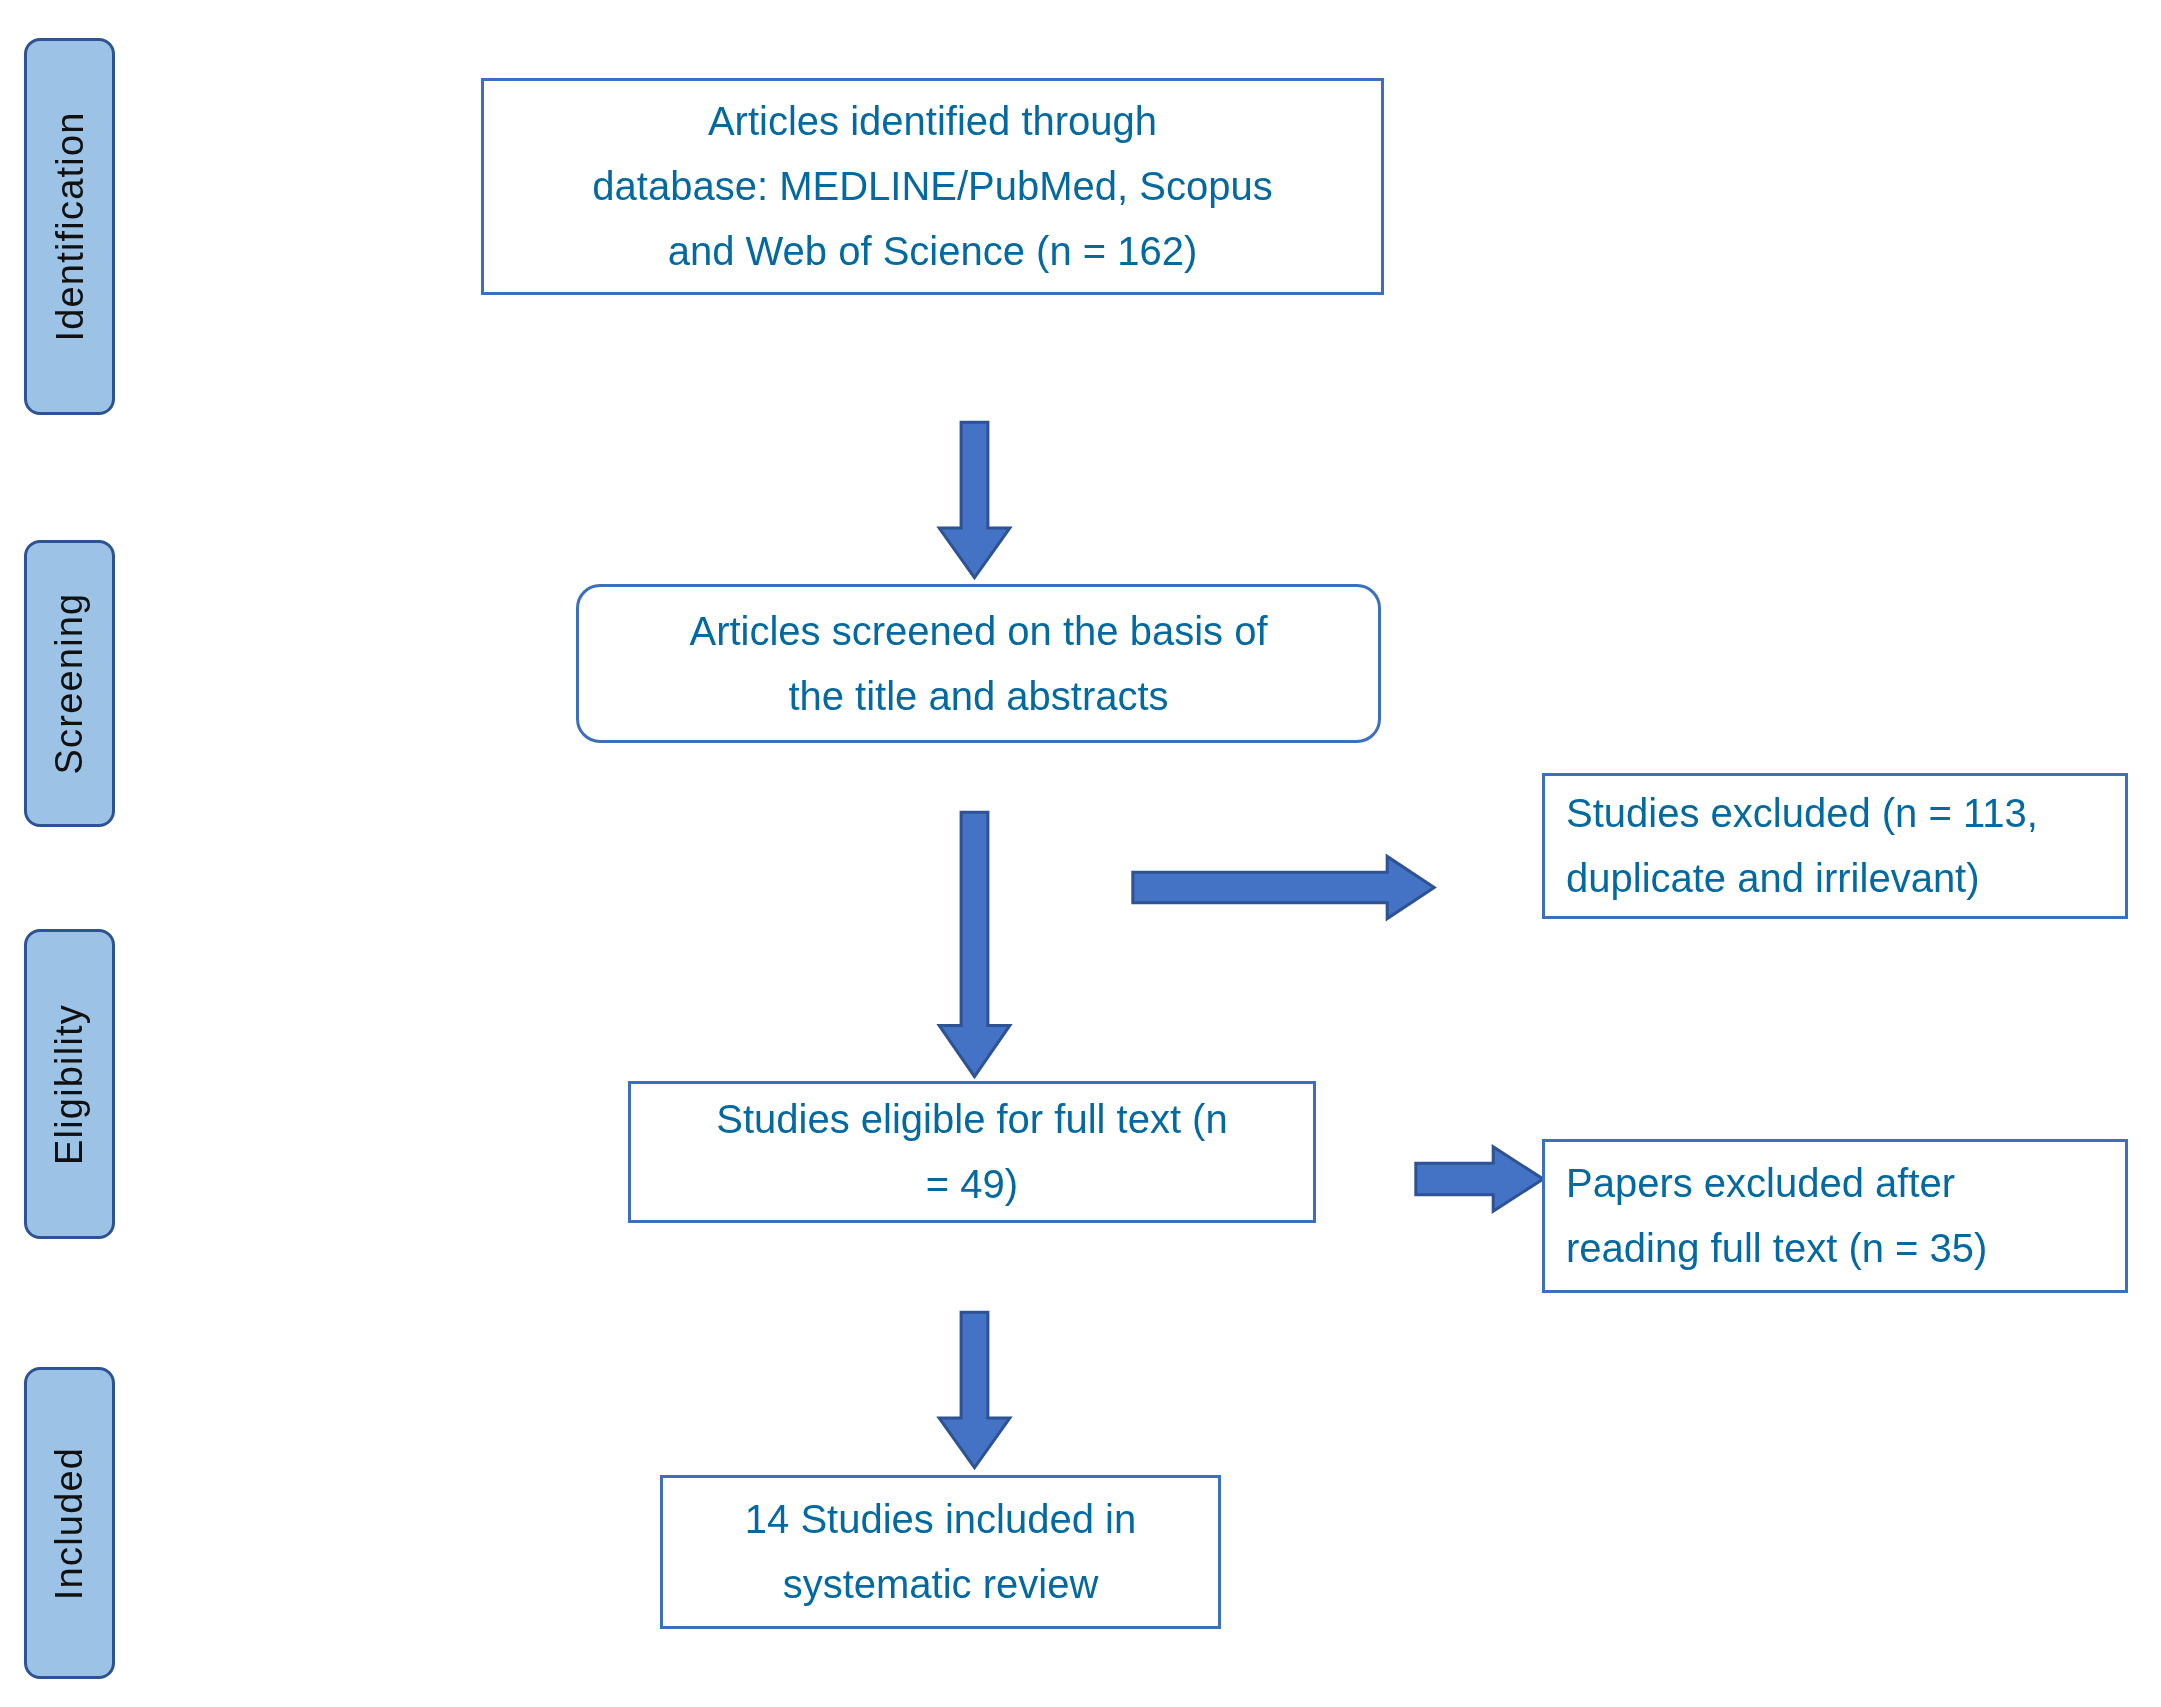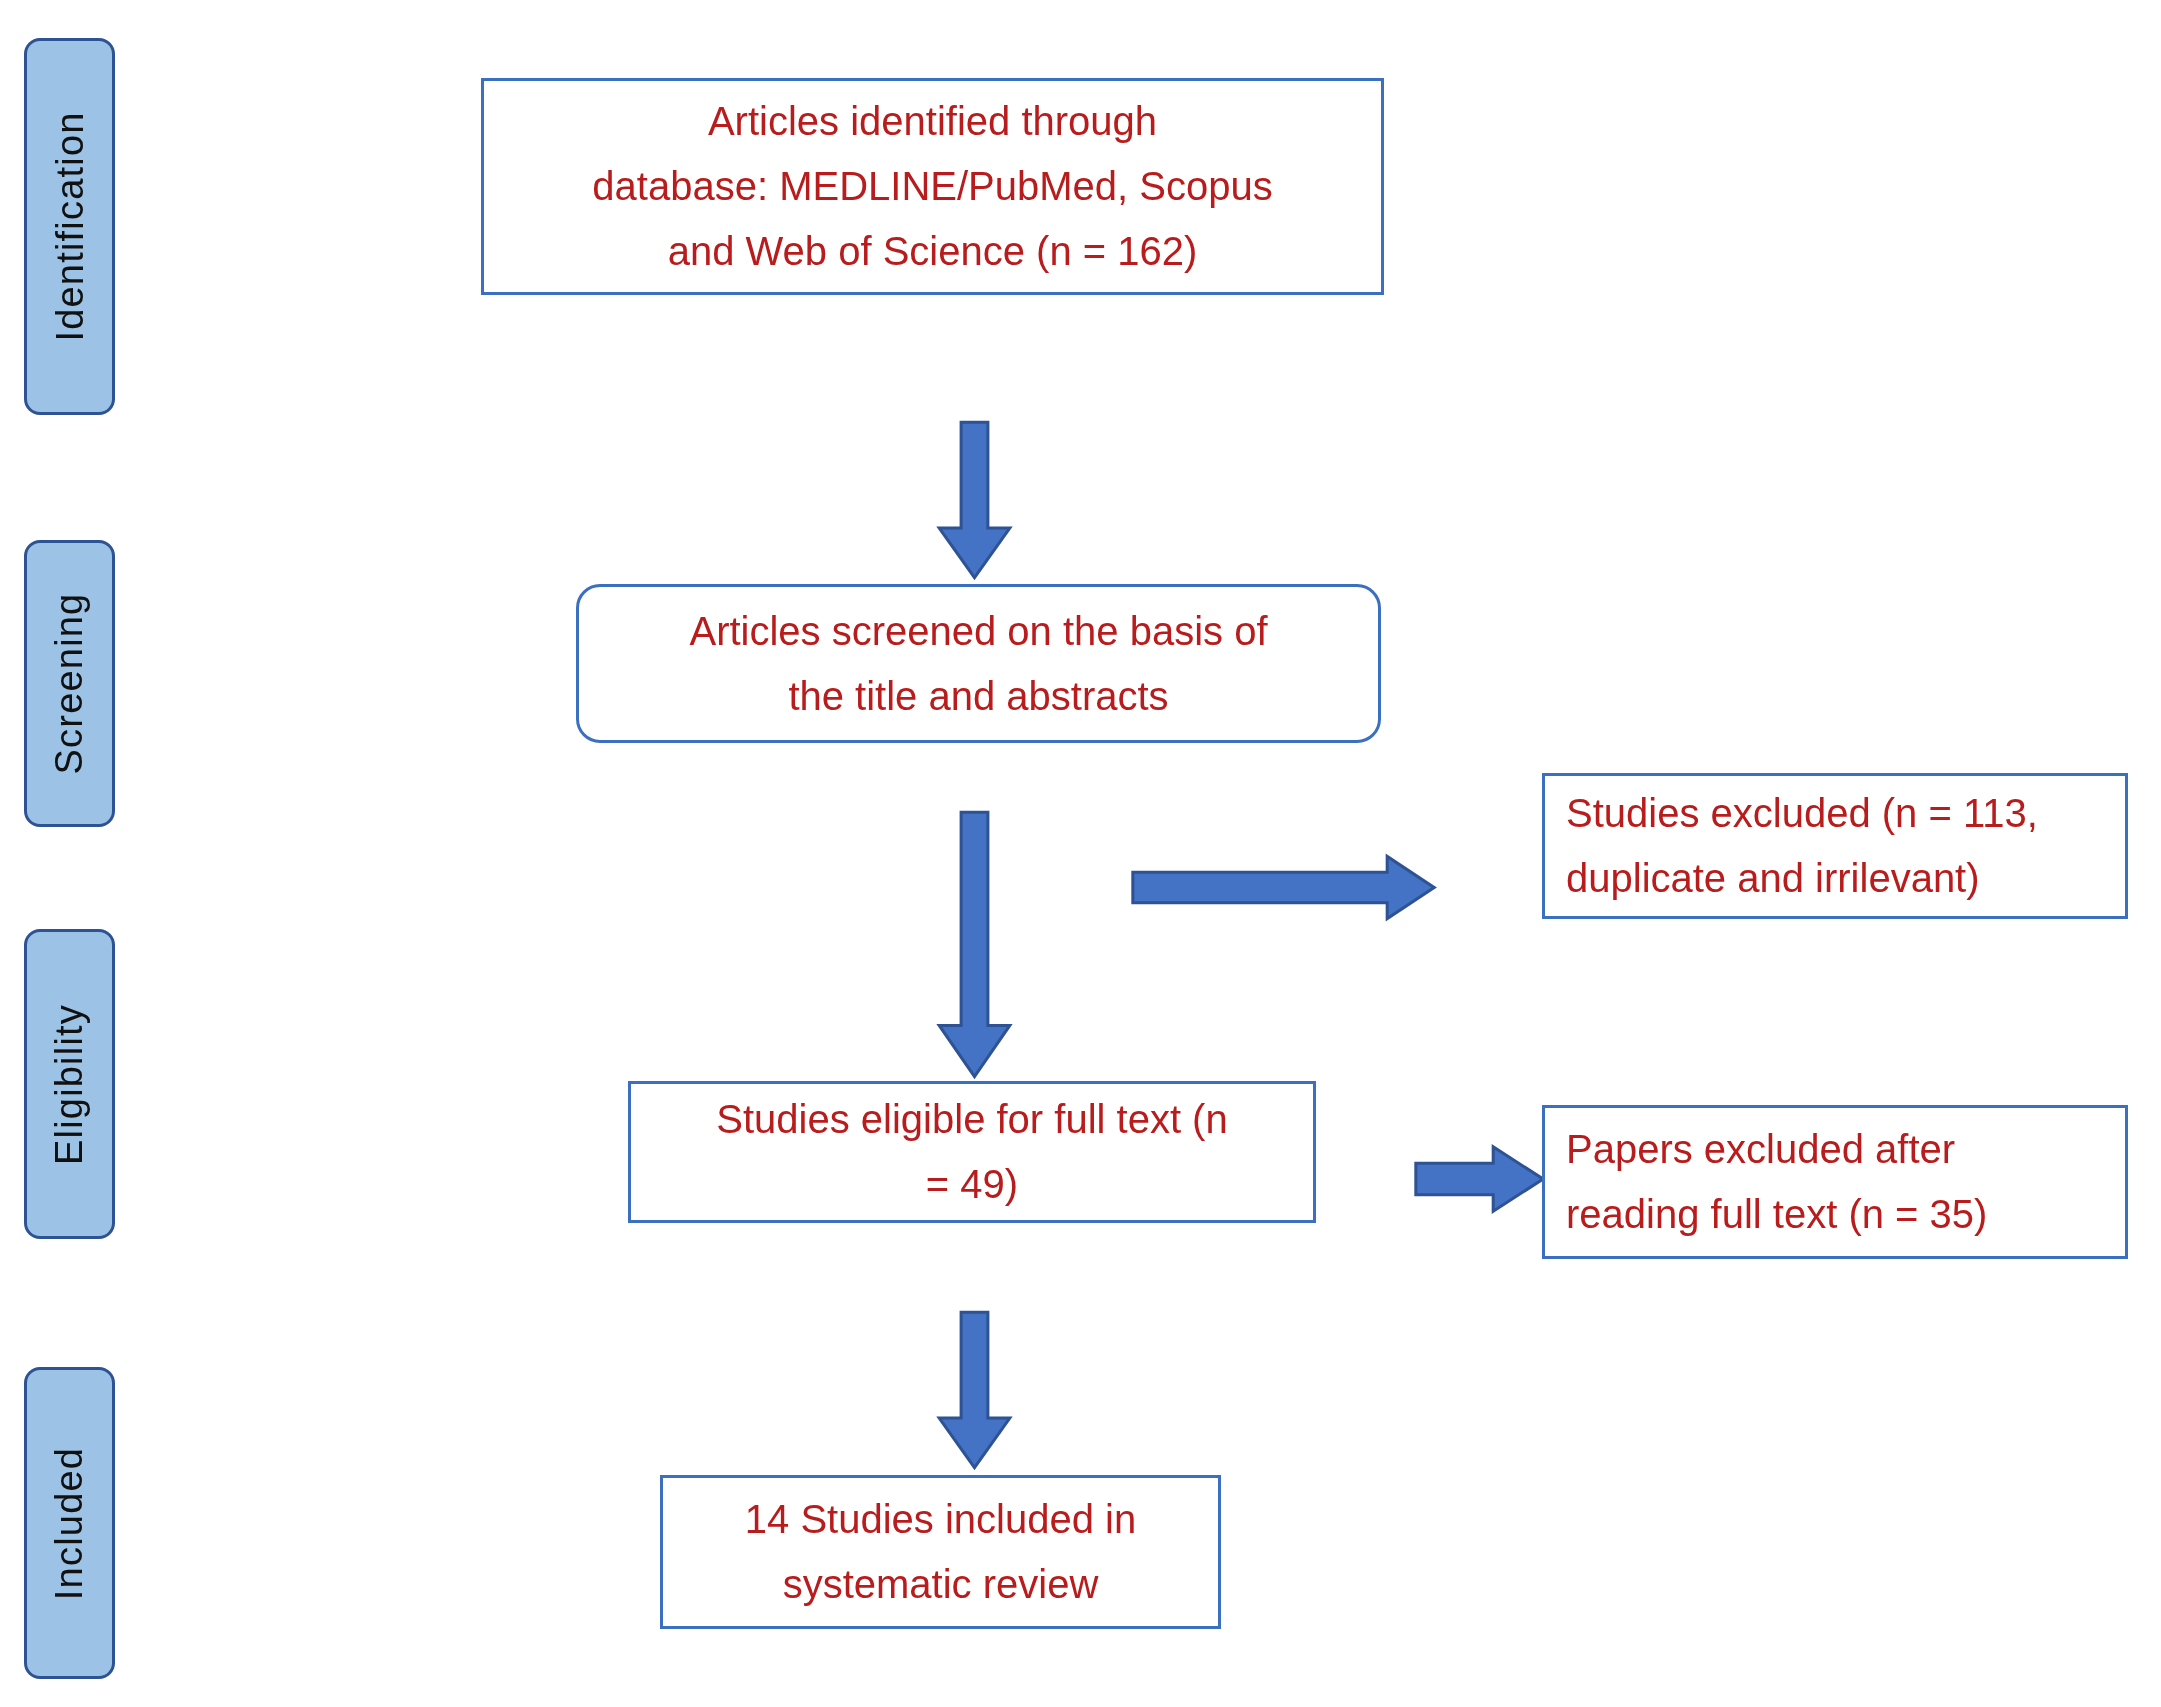--- a/index.html
+++ b/index.html
@@ -44,21 +44,21 @@
     box-sizing: border-box;
     display: flex;
     align-items: center;
     justify-content: center;
     padding: 6.1px 21px;
   }
   .flow-box .box-text {
     text-align: center;
     font-size: 40px;
     line-height: 1.62;
-    color: #b91c1c;
+    color: #0369a1;
     white-space: pre-line;
     font-family: "Liberation Sans", sans-serif;
   }
   .flow-box.left-align .box-text {
     text-align: left;
     width: 100%;
   }
 
   
   .arrow {
@@ -130,21 +130,21 @@
     <span class="box-text">Studies eligible for full text (n
 = 49)</span>
   </div>
 
   <div class="arrow" style="left:1414px; top:1145px; width:131px; height:68px;">
     <svg viewBox="0 0 215 112" preserveAspectRatio="none">
       <polygon points="3,30 130,30 130,3 212,56 130,109 130,82 3,82" fill="#4472C4" stroke="#2E5395" stroke-width="5"></polygon>
     </svg>
   </div>
 
-  <div class="flow-box left-align" style="left:1542px; top:1105px; width:586px; height:154px;">
+  <div class="flow-box left-align" style="left:1542px; top:1139px; width:586px; height:154px;">
     <span class="box-text">Papers excluded after
 reading full text (n = 35)</span>
   </div>
 
   <div class="arrow" style="left:938px; top:1311px; width:73px; height:159px;">
     <svg viewBox="0 0 120 260" preserveAspectRatio="none">
       <polygon points="38,2 82,2 82,175 118,175 60,256 2,175 38,175" fill="#4472C4" stroke="#2E5395" stroke-width="5"></polygon>
     </svg>
   </div>
 

